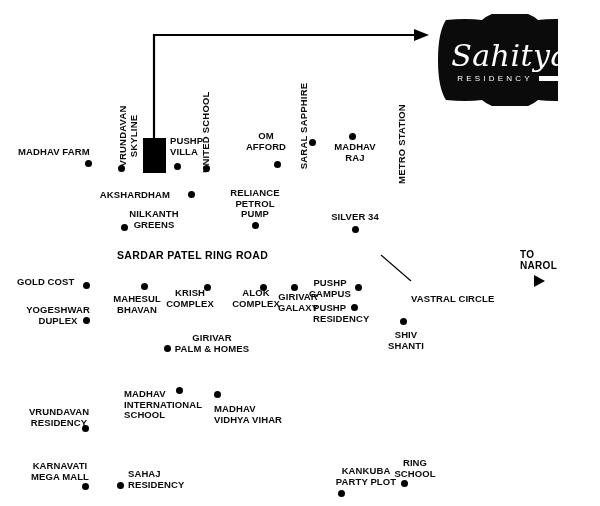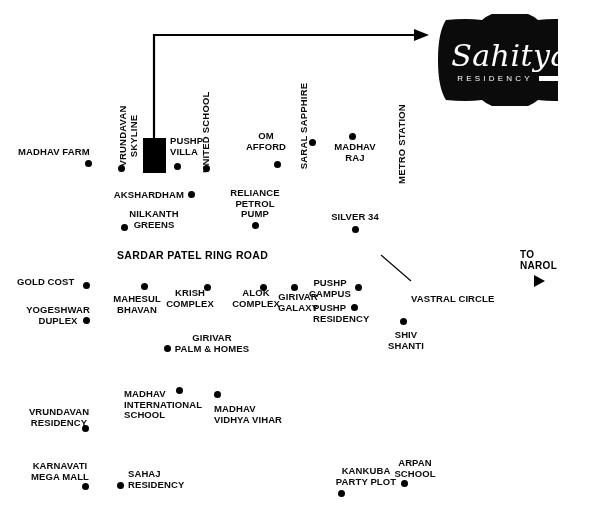--- a/index.html
+++ b/index.html
@@ -187,21 +187,21 @@
   <div class="dot" style="left:174px; top:163px;"></div>
 
   <div class="poi center" style="left:236px; top:131px; width:60px;">OM
 AFFORD</div>
   <div class="dot" style="left:274px; top:161px;"></div>
 
   <div class="poi center" style="left:324px; top:142px; width:62px;">MADHAV
 RAJ</div>
   <div class="dot" style="left:349px; top:133px;"></div>
 
-  <div class="poi right" style="left:96px; top:190px; width:88px;">AKSHARDHAM</div>
+  <div class="poi right" style="left:82px; top:190px; width:88px;">AKSHARDHAM</div>
   <div class="dot" style="left:188px; top:191px;"></div>
 
   <div class="poi center" style="left:224px; top:188px; width:62px;">RELIANCE
 PETROL
 PUMP</div>
   <div class="dot" style="left:252px; top:222px;"></div>
 
   <div class="poi center" style="left:120px; top:209px; width:68px;">NILKANTH
 GREENS</div>
   <div class="dot" style="left:121px; top:224px;"></div>
@@ -275,17 +275,17 @@
   <div class="dot" style="left:82px; top:483px;"></div>
 
   <div class="poi left" style="left:128px; top:469px;">SAHAJ
 RESIDENCY</div>
   <div class="dot" style="left:117px; top:482px;"></div>
 
   <div class="poi center" style="left:327px; top:466px; width:78px;">KANKUBA
 PARTY PLOT</div>
   <div class="dot" style="left:338px; top:490px;"></div>
 
-  <div class="poi center" style="left:386px; top:458px; width:58px;">ARPAN
+  <div class="poi center" style="left:386px; top:458px; width:58px;">RING
 SCHOOL</div>
   <div class="dot" style="left:401px; top:480px;"></div>
 
 </div>
 
 </body></html>

